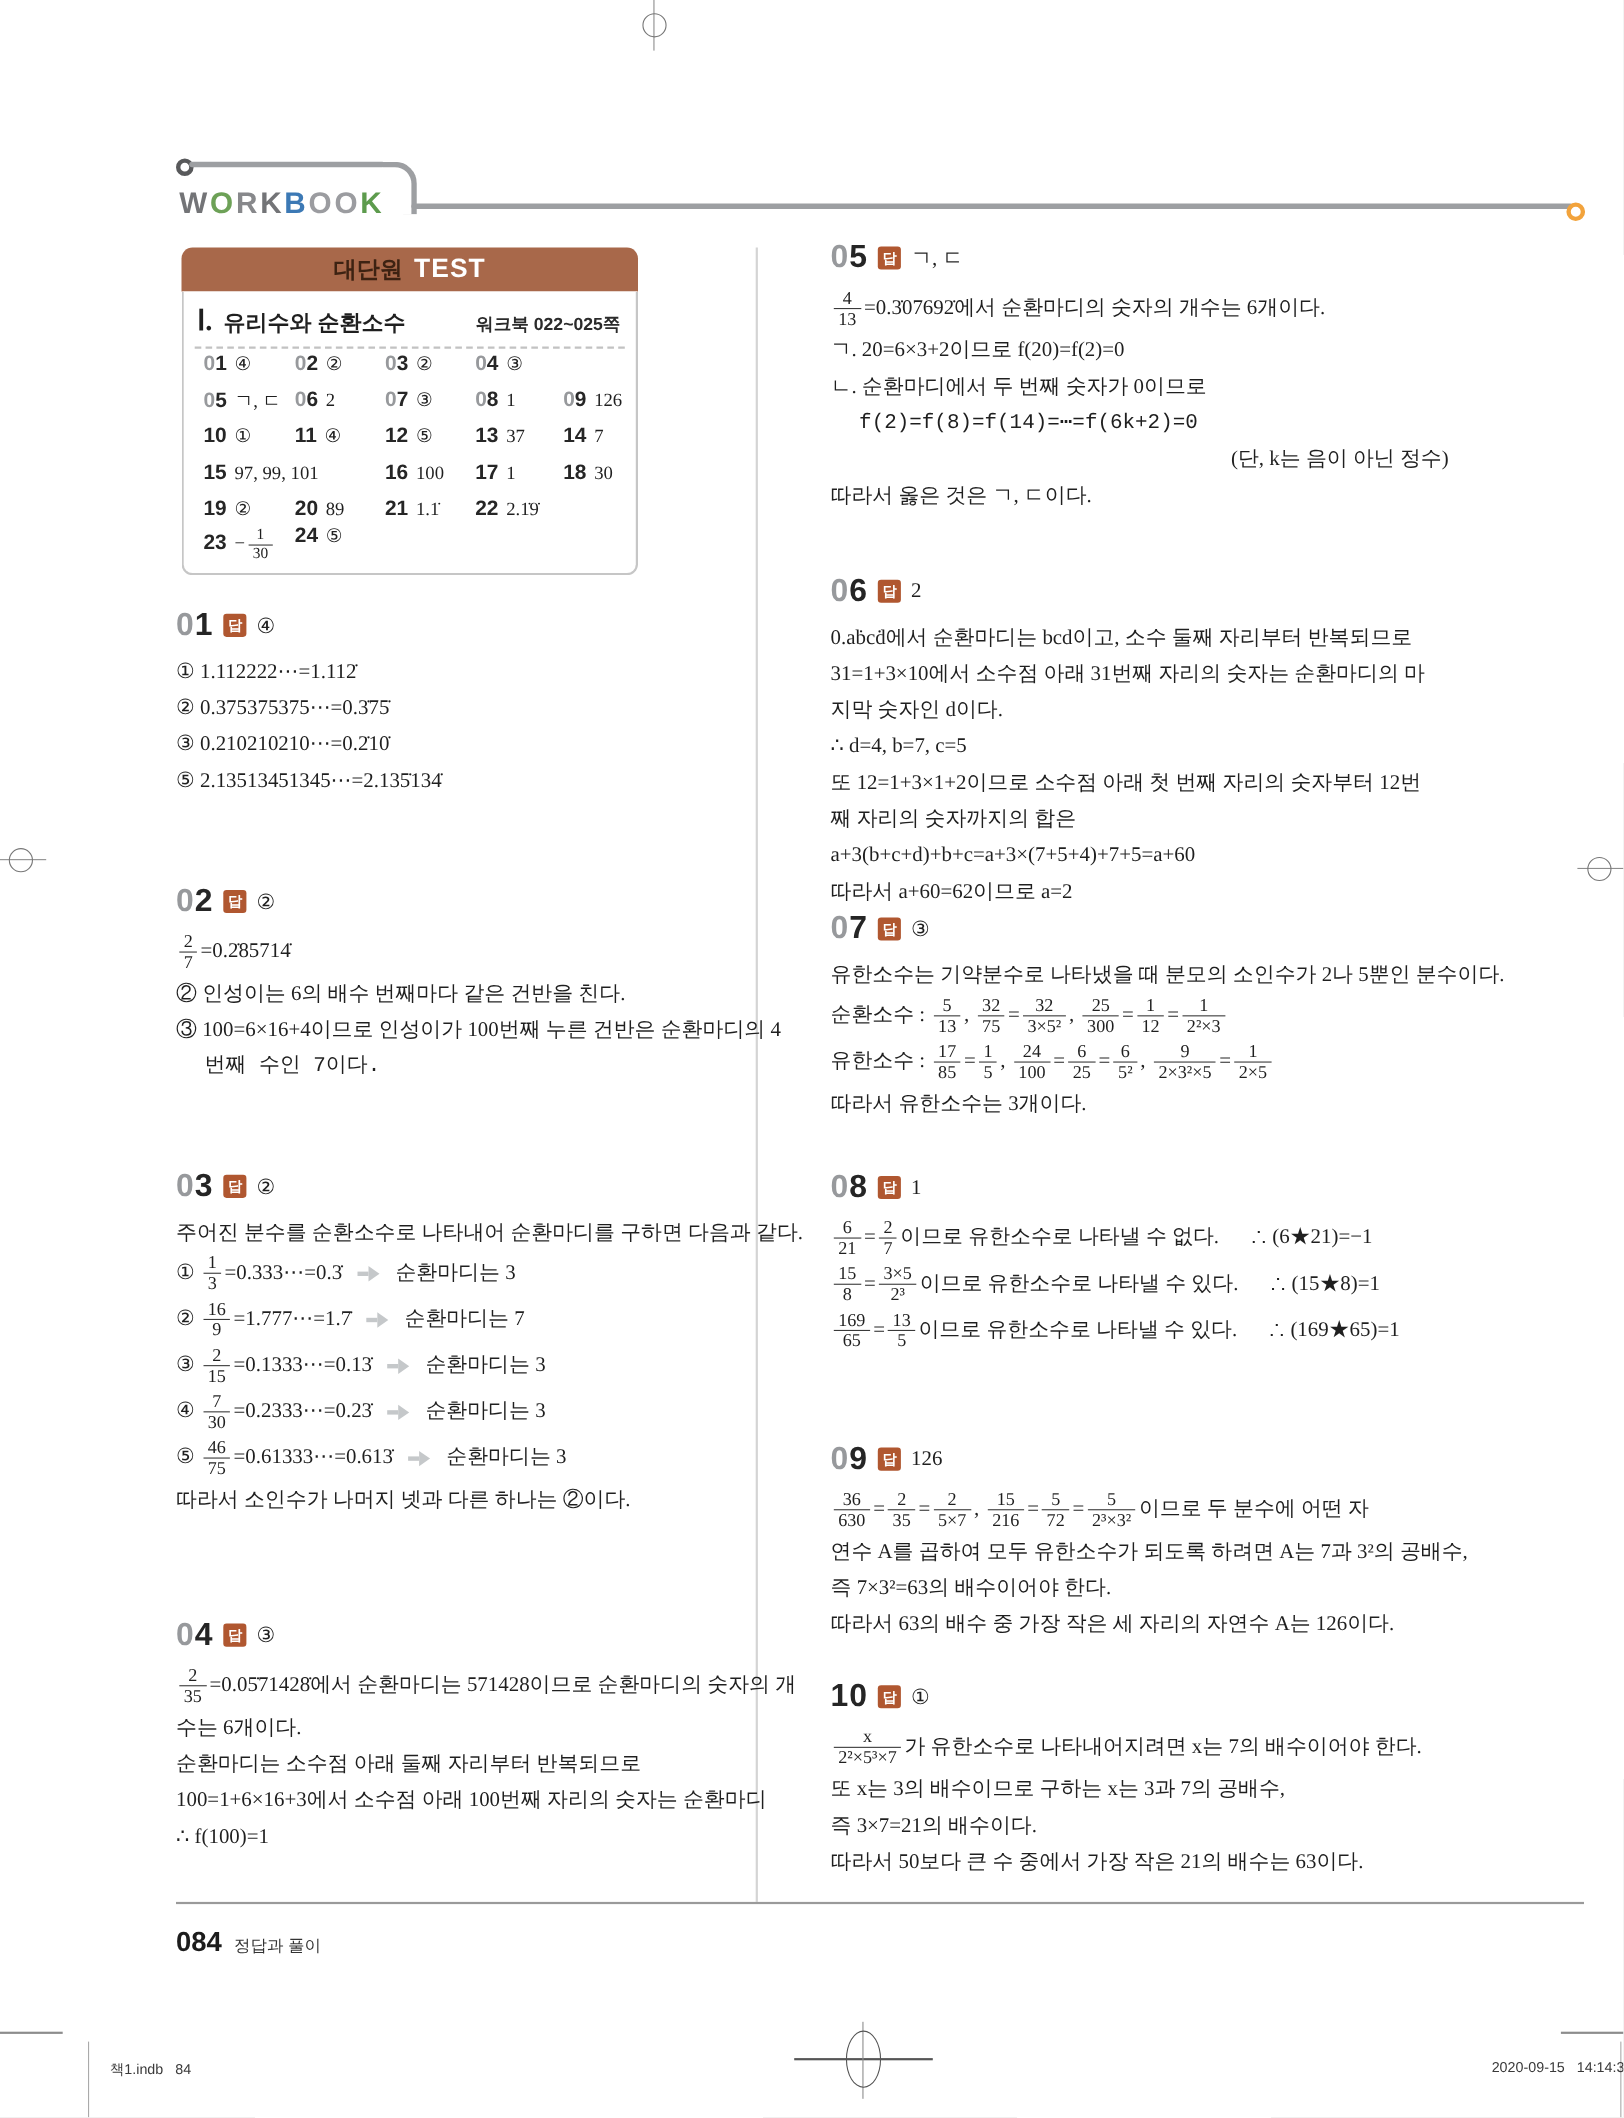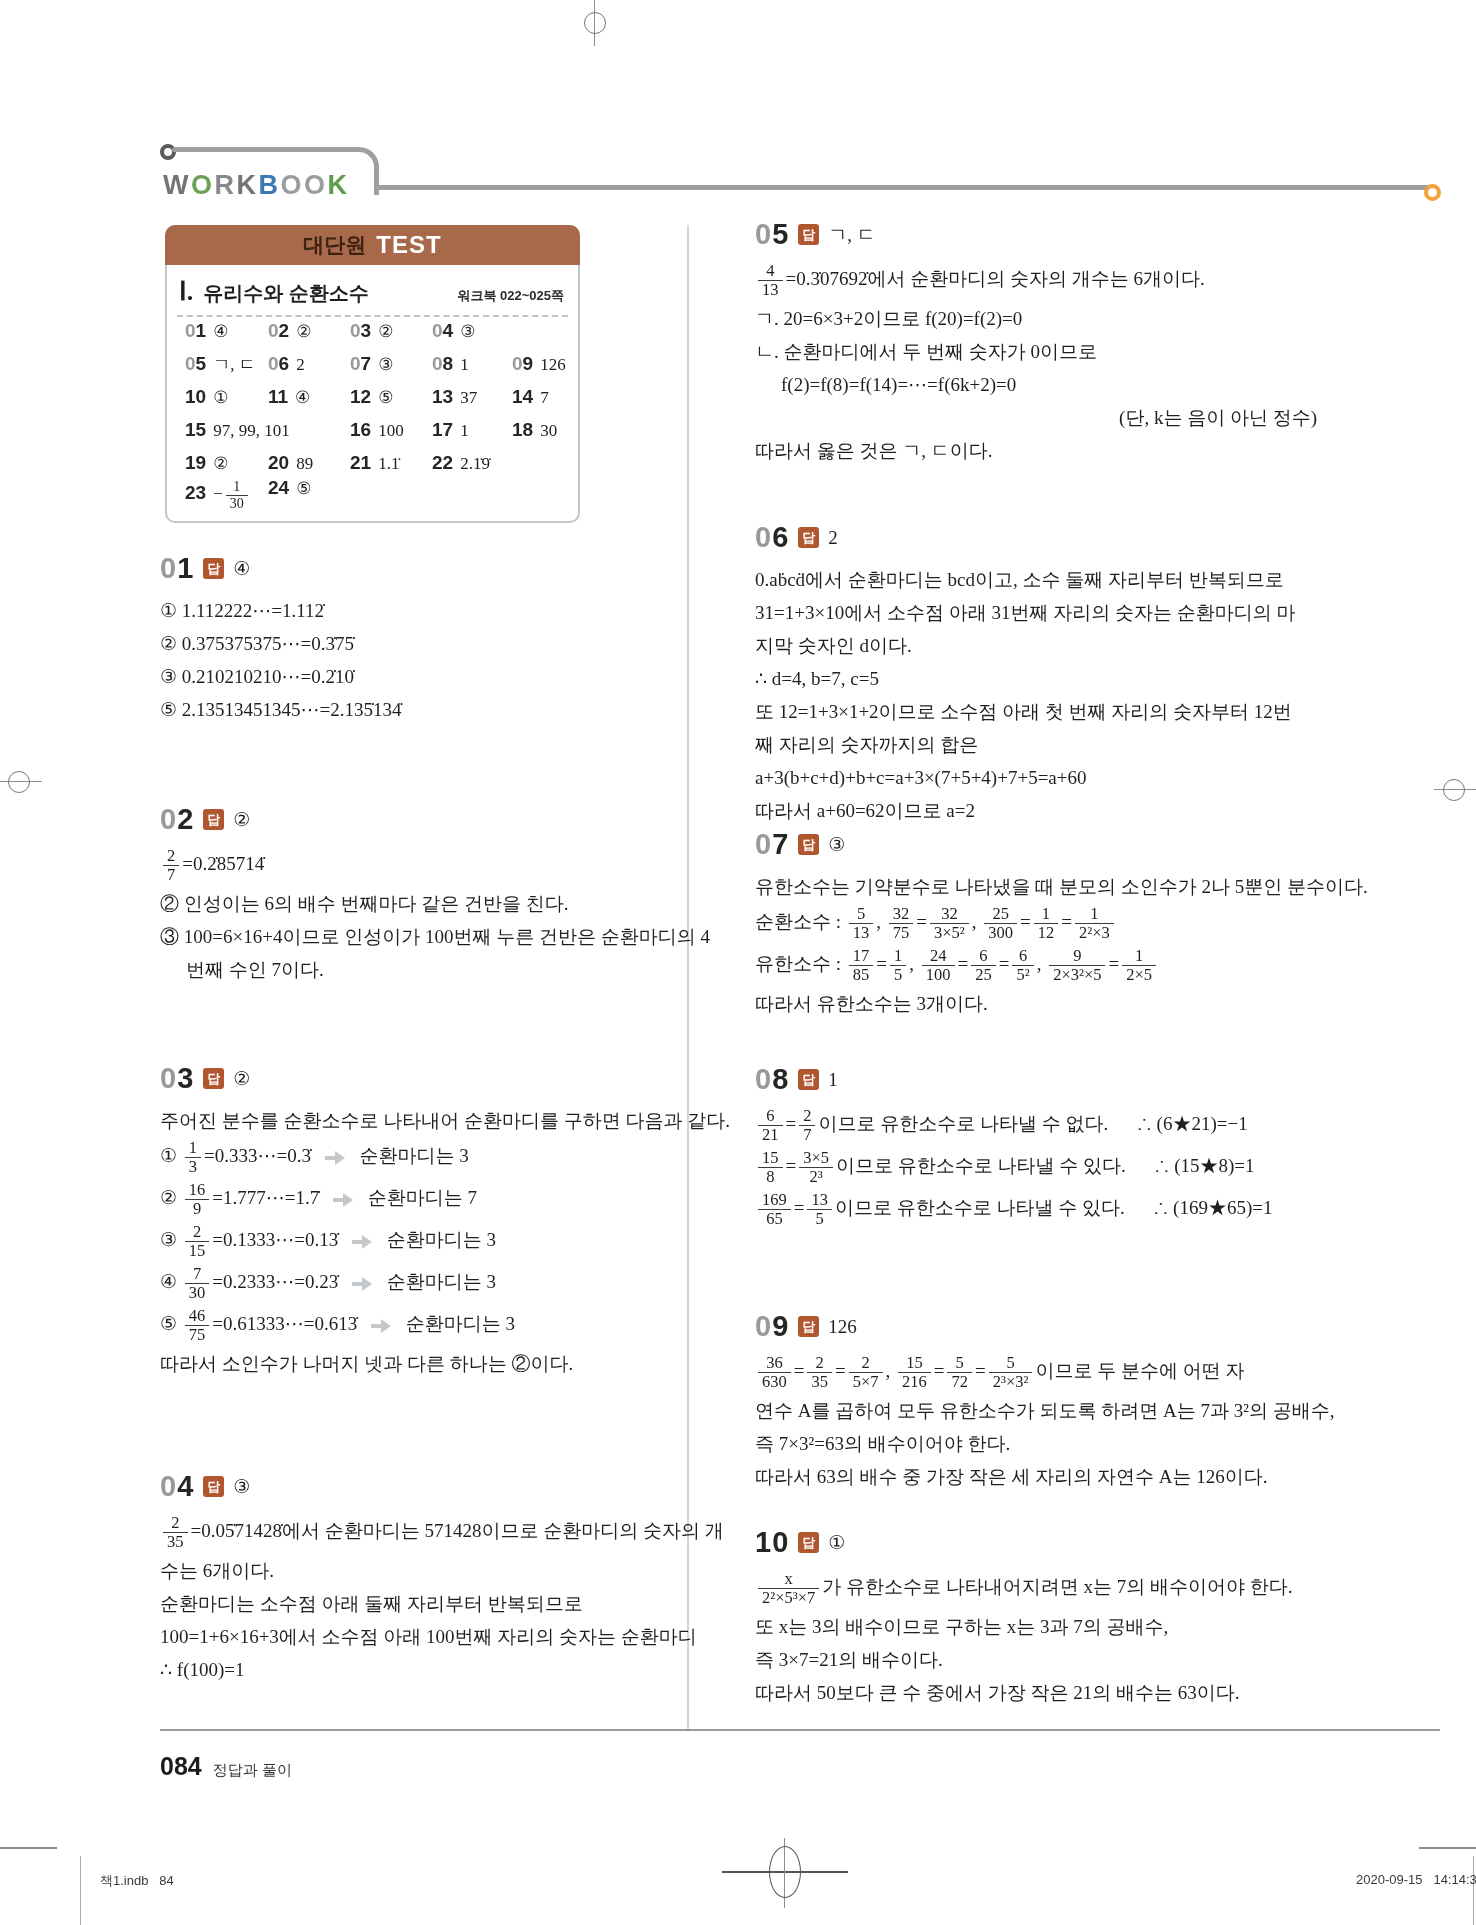--- a/index.html
+++ b/index.html
@@ -26,21 +26,21 @@
                align-items:center;justify-content:center;gap:10px;
                font-family:"Liberation Sans","DejaVu Sans",sans-serif;}
   .ansbox-head .lab{color:#3d2212;font-weight:bold;font-size:21px;}
   .ansbox-head .tst{color:#ffffff;font-weight:bold;font-size:24px;letter-spacing:1px;}
   .ansbox-body{box-sizing:border-box;height:258px;border:2px solid #c6c6c6;border-top:none;
                border-radius:0 0 10px 10px;background:#fff;}
   .ansbox-title{display:flex;align-items:baseline;padding:11px 14px 0 12px;}
   .unit-no{font-size:26px;font-weight:bold;font-family:"Liberation Serif",serif;}
   .unit-title{font-size:20px;font-weight:bold;margin-left:10px;
               font-family:"Liberation Sans","DejaVu Sans",sans-serif;}
-  .page-ref{margin-left:auto;font-size:13px;font-weight:600;color:#2b2b2b;
+  .page-ref{margin-left:auto;font-size:16px;font-weight:600;color:#2b2b2b;
             font-family:"Liberation Sans","DejaVu Sans",sans-serif;}
   .ansdash{border-top:2px dashed #c2c2c2;margin:8px 10px 0 10px;}
   .ai{position:absolute;display:flex;align-items:baseline;gap:7px;white-space:nowrap;}
   .an{display:inline-block;font-family:"Liberation Sans","DejaVu Sans",sans-serif;
       font-weight:bold;font-size:19px;color:#262626;}
   .an.z::first-letter{color:#97999c;}
   .av{font-size:17px;}
   .av .fr{font-size:14px;}
 
   
@@ -58,21 +58,21 @@
   .sol-head{display:flex;align-items:center;gap:9px;margin-bottom:9px;}
   .sol-no{display:inline-block;font-family:"Liberation Sans","DejaVu Sans",sans-serif;
           font-weight:bold;font-size:29px;letter-spacing:1px;color:#252525;}
   .sol-no.z::first-letter{color:#97999c;}
   .ans-badge{width:21px;height:21px;border-radius:3px;background:#b05730;color:#fff;
              display:flex;align-items:center;justify-content:center;font-size:13px;font-weight:bold;
              font-family:"Liberation Sans","DejaVu Sans",sans-serif;}
   .ans-val{font-size:19px;}
 
   .line{font-size:19px;line-height:33px;white-space:nowrap;}
-  .line.ind{padding-left:26px;}
+  .line.ind{padding-left:26px;font-family:Liberation Mono, monospace;}
   .line.right{text-align:right;padding-right:6px;}
 
   
   .fr{display:inline-block;vertical-align:middle;text-align:center;font-size:16.5px;
       line-height:1.12;margin:2px 3px;}
   .fr .n{display:block;padding:0 4px;border-bottom:1.4px solid #3a3a3a;}
   .fr .d{display:block;padding:0 4px;}
 
   
   .arw{position:relative;display:inline-block;vertical-align:middle;width:21px;height:14px;margin:0 9px;}

